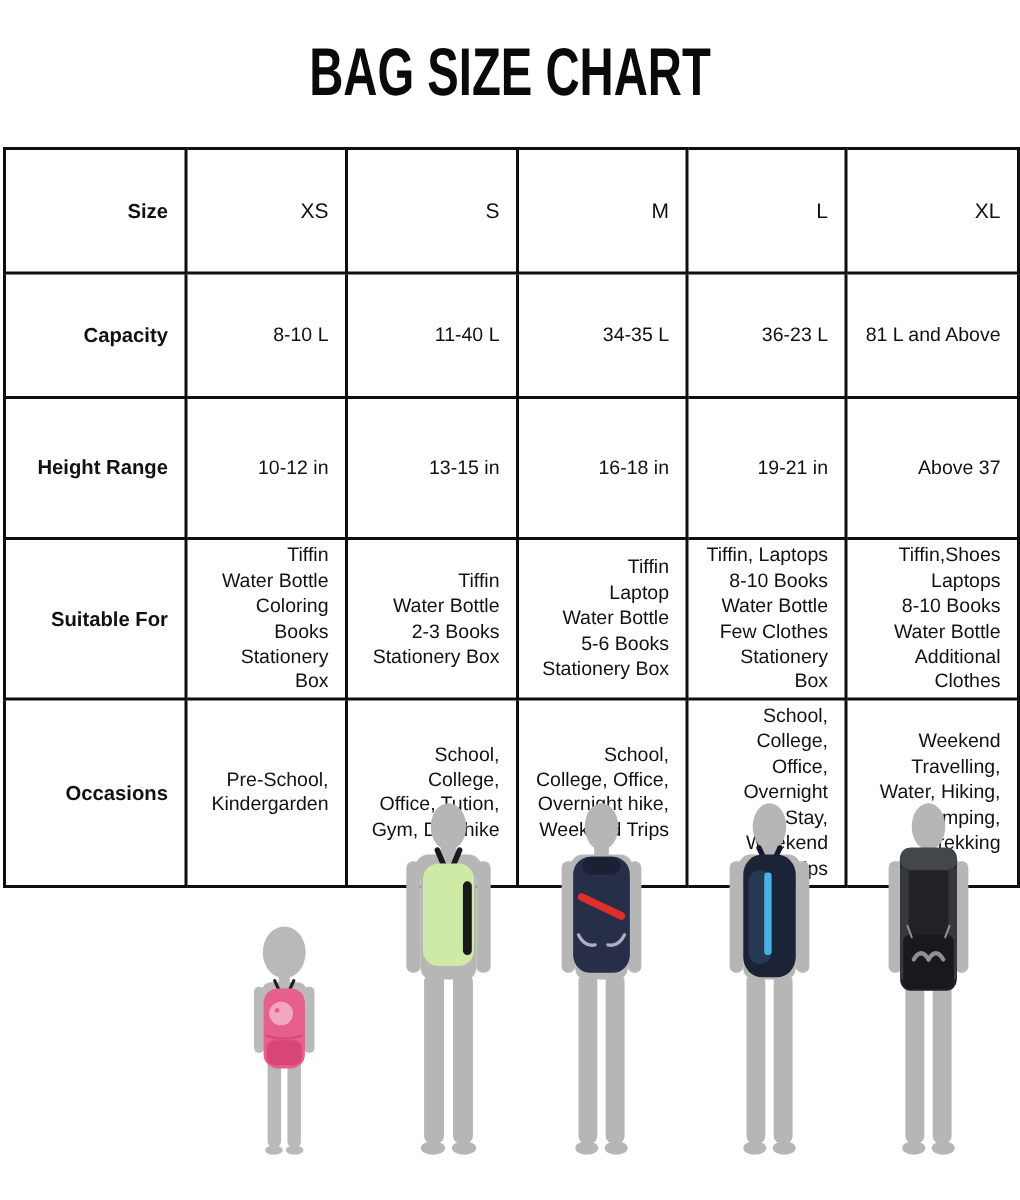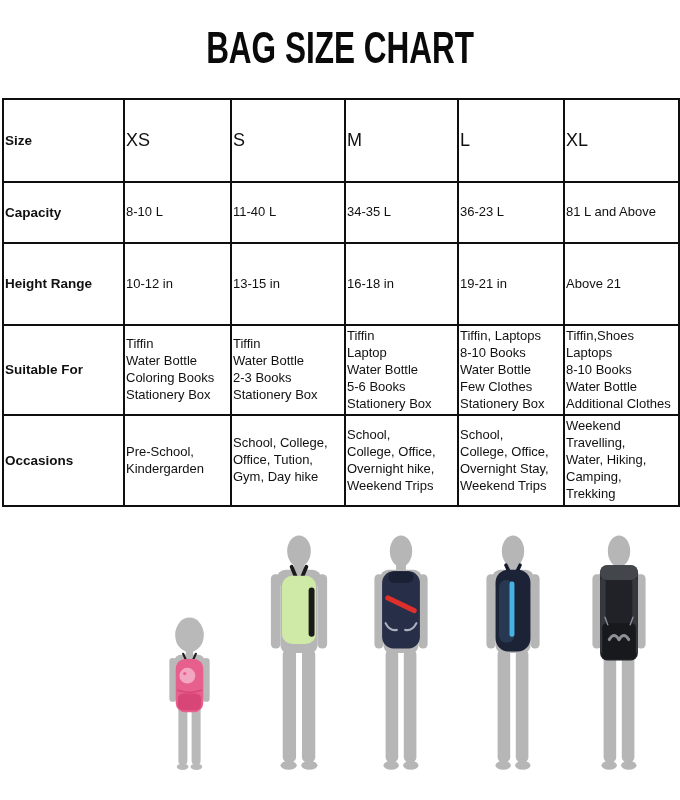--- a/index.html
+++ b/index.html
@@ -10,26 +10,26 @@
   .title{
     position:absolute;top:22px;left:0;width:680px;text-align:center;
     font-size:45px;font-weight:800;letter-spacing:0px;color:#0a0a0a;
     transform:scaleX(.70);transform-origin:50% 0;white-space:nowrap;
   }
   table.size-table{
     position:absolute;left:2px;top:98px;width:676px;
     border-collapse:collapse;table-layout:fixed;
   }
   .size-table th,.size-table td{
-    border:2px solid #0f0f0f;text-align:left;vertical-align:middle;
-    white-space:pre-line;font-size:13px;line-height:1.3;padding:2px 1px;
+    border:2px solid #0f0f0f;text-align:right;vertical-align:middle;
+    white-space:pre-line;font-size:13px;line-height:1.3;padding:2px 11px;
     font-weight:normal;
   }
   .size-table th{font-weight:bold;font-size:13.5px;}
-  .size-table tr.first-row td{font-size:18px;}
+  .size-table tr.first-row td{font-size:14px;}
   .figures{position:absolute;left:0;top:520px;width:680px;height:252px;}
   .figure{position:absolute;bottom:0;}
   .figure svg{display:block;}
 </style>
 </head>
 <body>
 
 <div class="title">BAG SIZE CHART</div>
 
 <table class="size-table">
@@ -43,35 +43,35 @@
     </colgroup>
   <tbody>
       <tr class="first-row" style="height: 83px;">
         <th>Size</th>
         <td>XS</td>
         <td>S</td>
         <td>M</td>
         <td>L</td>
         <td>XL</td>
       </tr>
-      <tr style="height: 61px;">
+      <tr style="height: 83px;">
         <th>Capacity</th>
         <td>8-10 L</td>
         <td>11-40 L</td>
         <td>34-35 L</td>
         <td>36-23 L</td>
         <td>81 L and Above</td>
       </tr>
-      <tr style="height: 82px;">
+      <tr style="height: 94px;">
         <th>Height Range</th>
         <td>10-12 in</td>
         <td>13-15 in</td>
         <td>16-18 in</td>
         <td>19-21 in</td>
-        <td>Above 21</td>
+        <td>Above 37</td>
       </tr>
       <tr style="height: 88px;">
         <th>Suitable For</th>
         <td>Tiffin
 Water Bottle
 Coloring Books
 Stationery Box</td>
         <td>Tiffin
 Water Bottle
 2-3 Books

